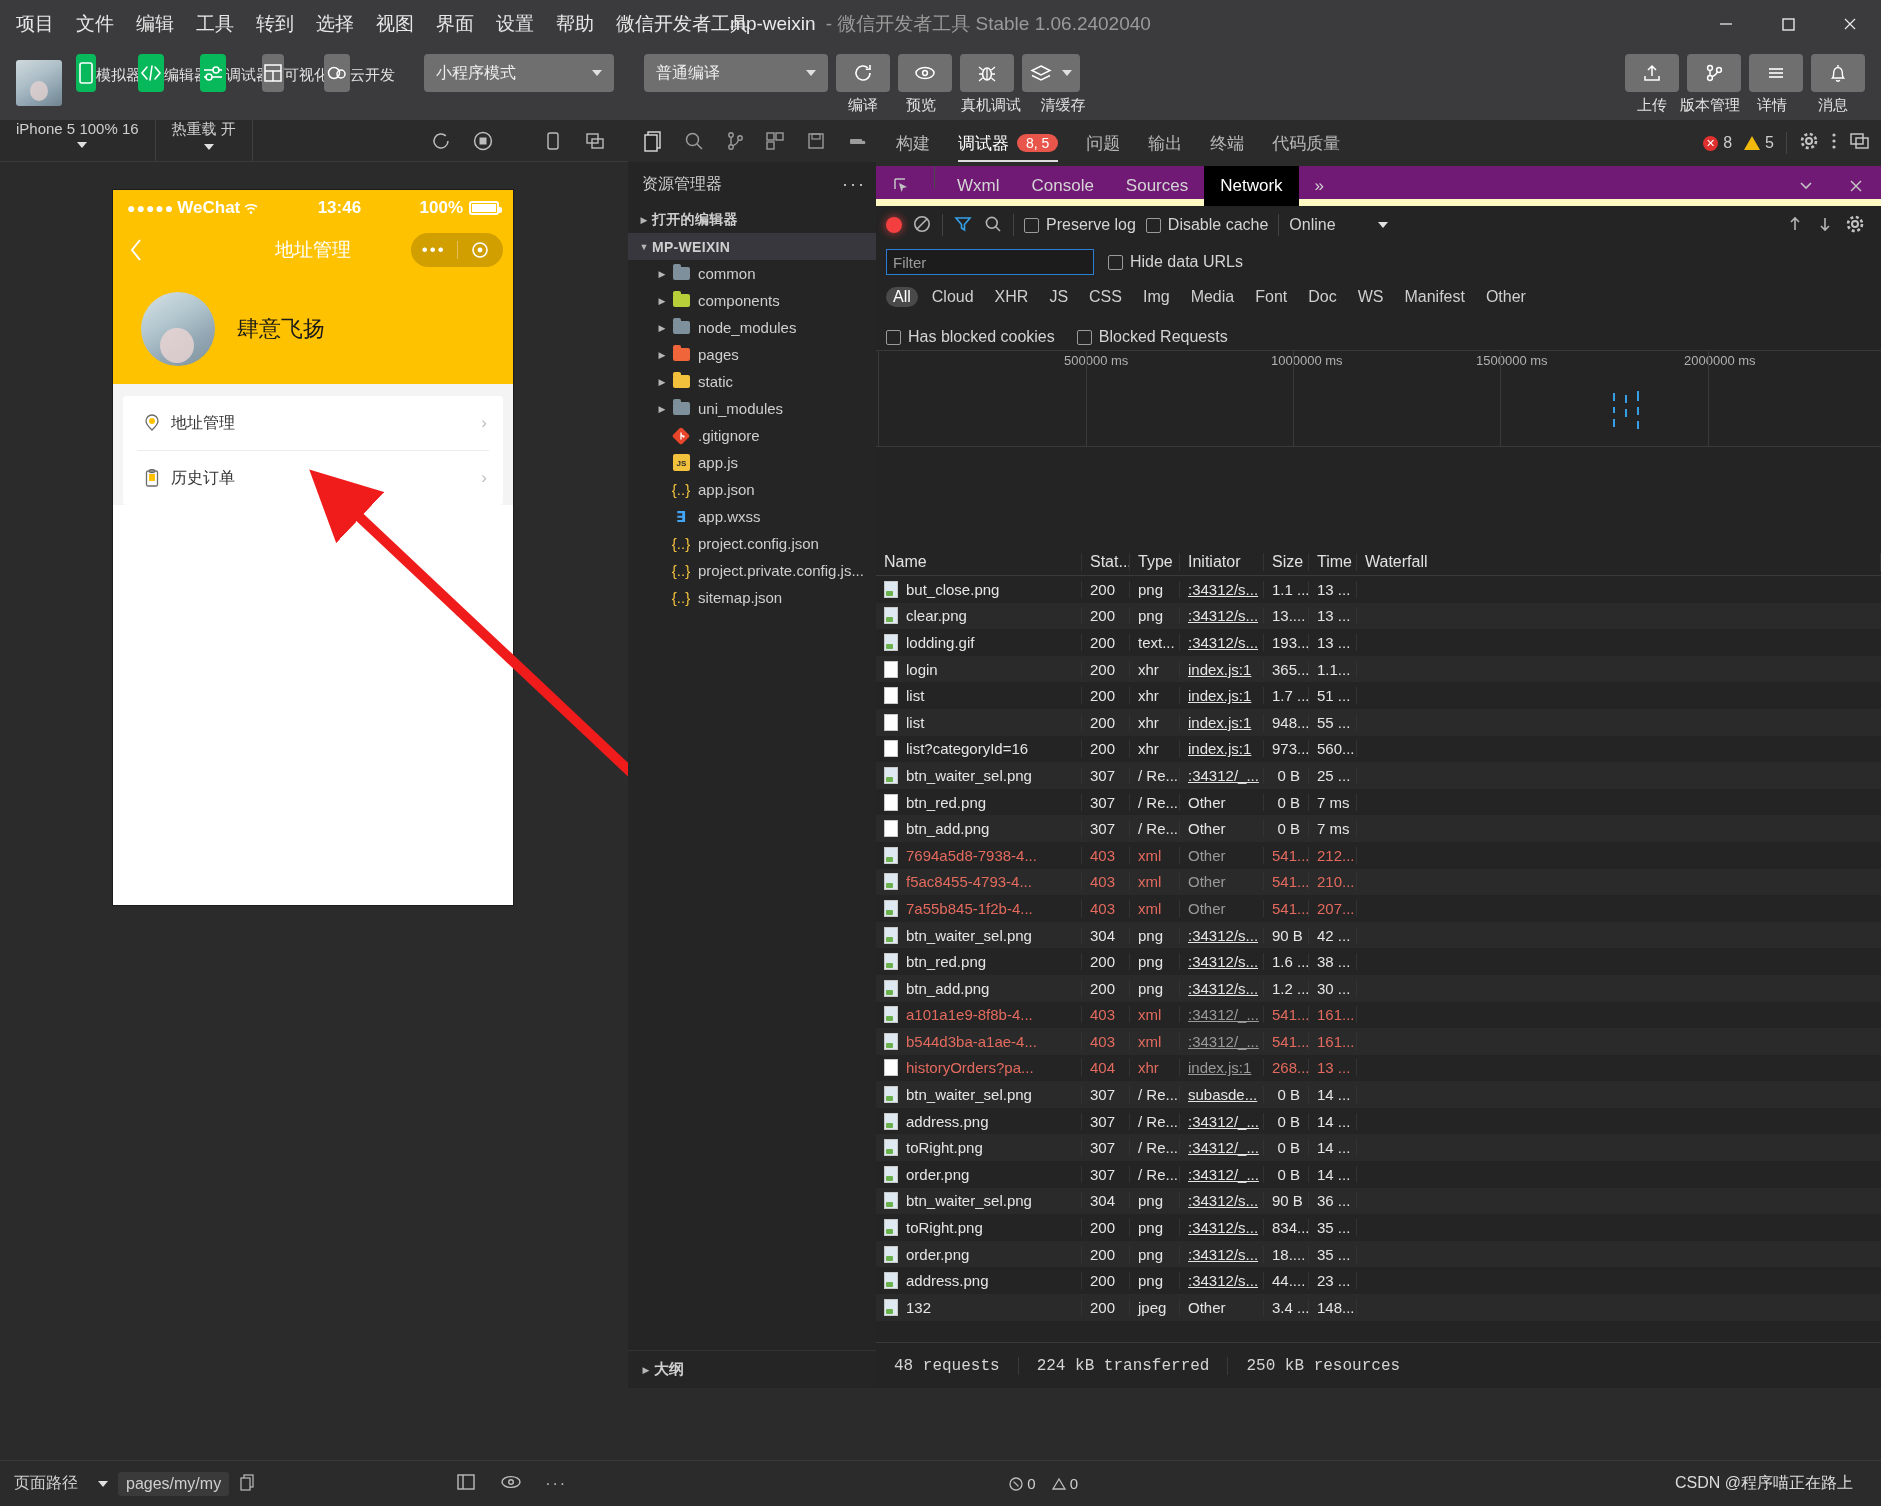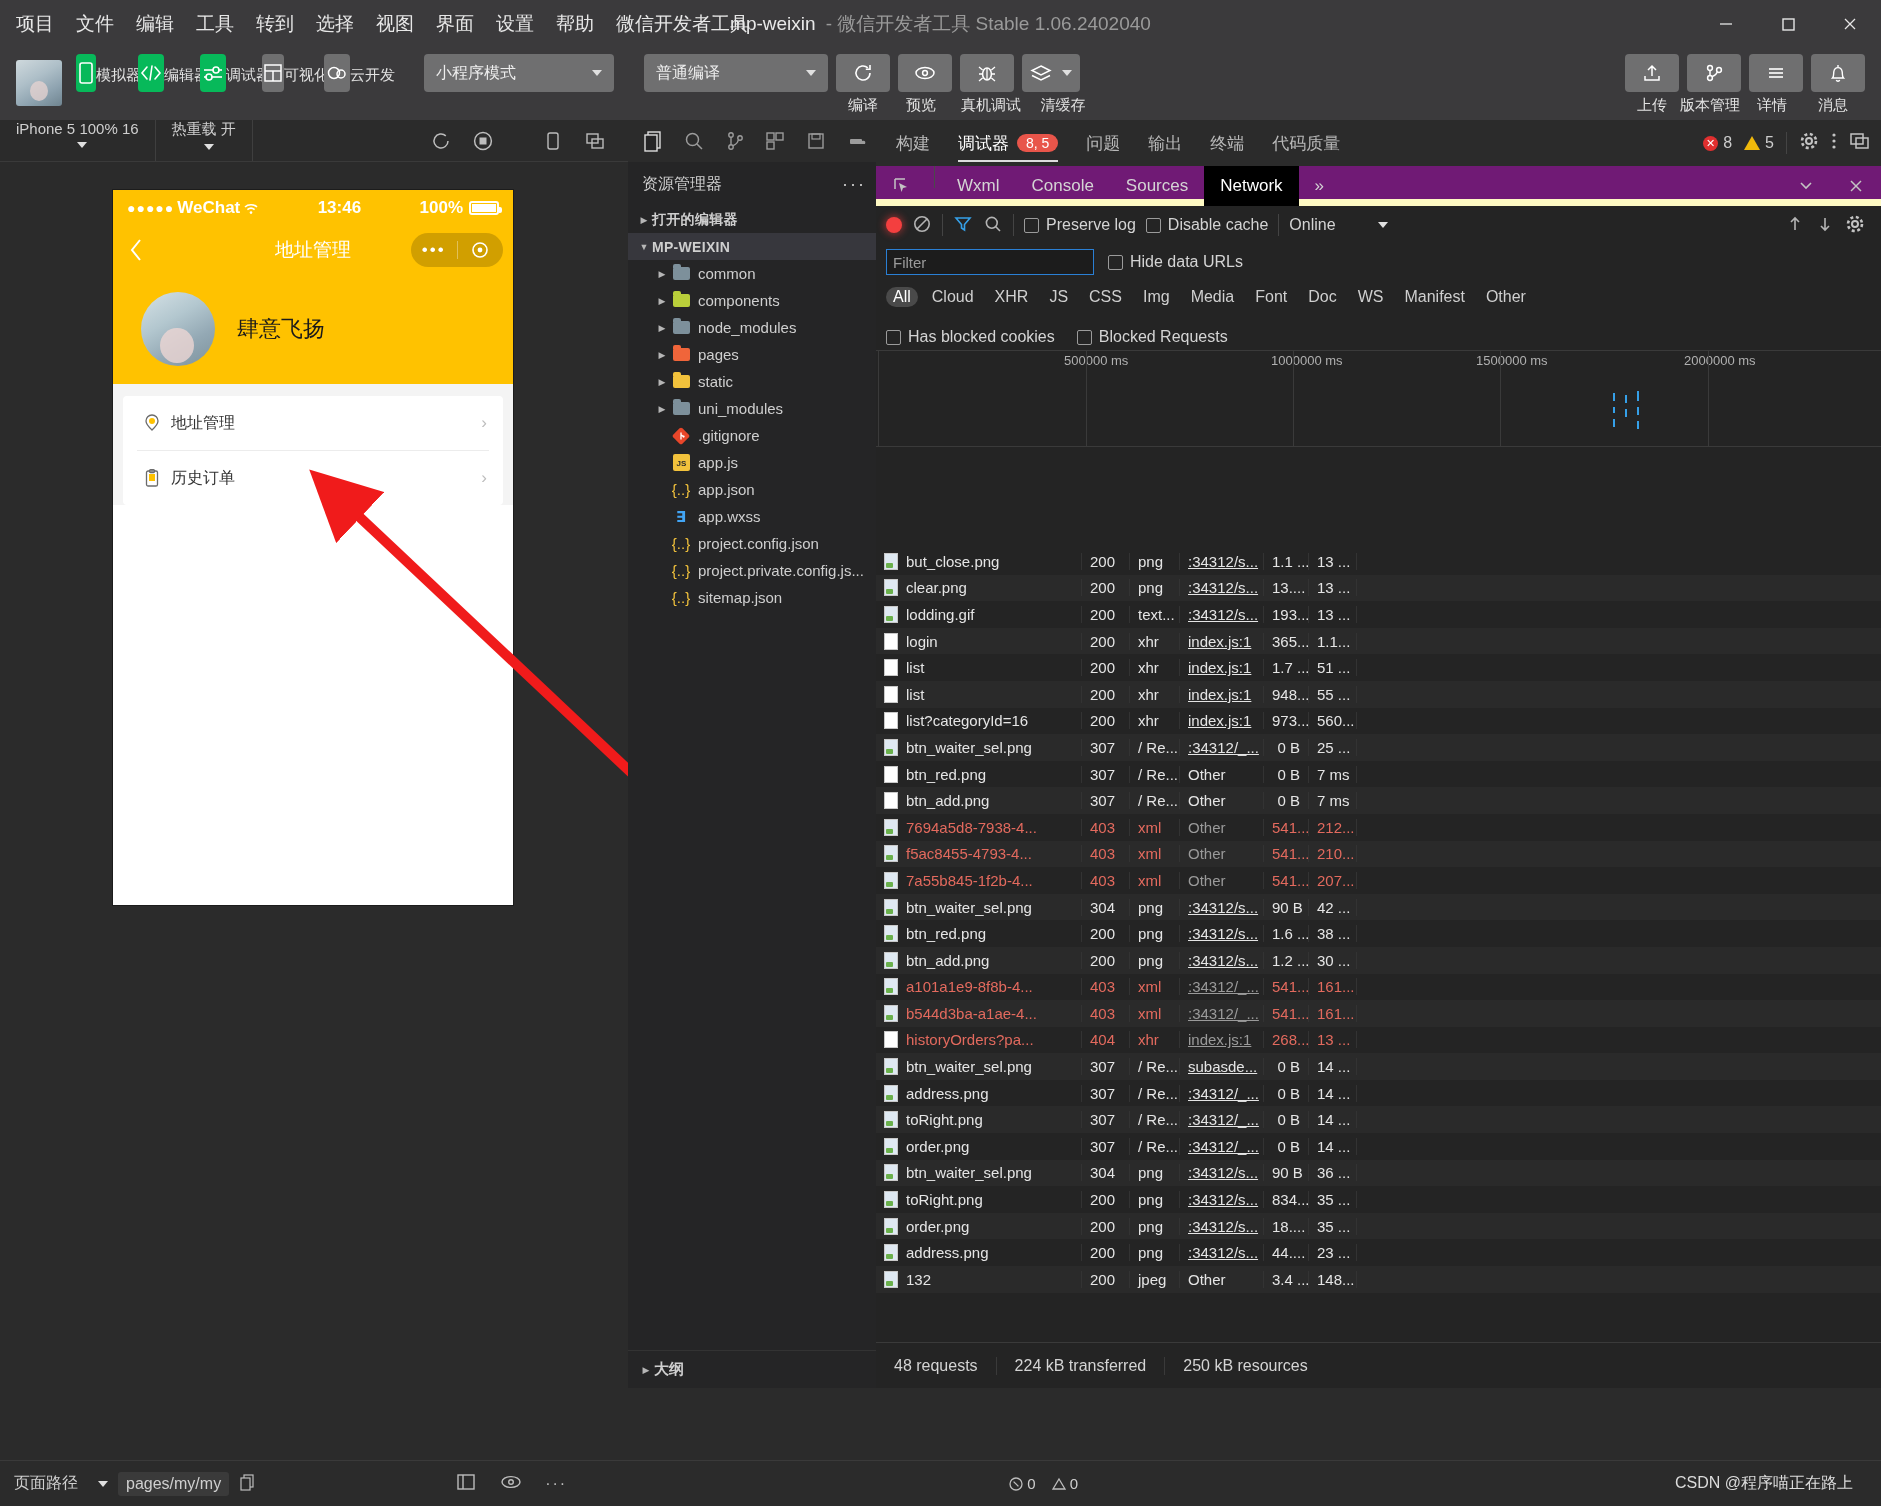--- a/index.html
+++ b/index.html
@@ -155,21 +155,21 @@
   .ntrow.err { color:#e36a5e; }
   .ntrow.err .c.init { color:#9a9a9a; }
   .fileicon { width:14px; height:17px; background:#fff; border:1px solid #c8c8c8; display:inline-block;
       vertical-align:middle; margin-right:8px; position:relative; flex:0 0 auto;}
   .fileicon.img { background:#dfe9f2; }
   .fileicon.img:after { content:""; position:absolute; left:1px; bottom:1px; width:7px; height:5px; background:#6ab04c; border-radius:1px;}
   .c.name { display:flex; align-items:center; }
   .link { text-decoration:underline; }
   .redline { position:absolute; top:0; bottom:0; width:1px; background:#d44; }
   .netfoot { position:absolute; left:0; right:0; bottom:0; height:46px; display:flex; align-items:center;
-     gap:0; border-top:1px solid #3a3a3a; font-size:16px; color:#d4d4d4; }
+     gap:0; border-top:1px solid #3a3a3a; font-size:16px; color:#d4d4d4;font-family:Liberation Mono, monospace; }
   .netfoot .ff { padding:0 18px; border-right:1px solid #3a3a3a; }
 
   
   .statusbarapp { position:absolute; left:0; bottom:0; width:1881px; height:46px; background:#2b2b2b;
      display:flex; align-items:center; border-top:1px solid #3a3a3a; font-size:16px; color:#cfcfcf; }
   .sbleft { display:flex; align-items:center; gap:10px; padding-left:14px; }
   .sbpath { background:#3a3a3a; border-radius:3px; padding:3px 8px; }
   .sbicons { display:flex; align-items:center; gap:22px; }
   .sbexp { width:248px; display:flex; align-items:center; gap:16px; padding-left:12px; font-size:15px;}
   .sbright { padding-right:28px; color:#dcdcdc; }
@@ -839,20 +839,29 @@
           <line x1="750" y1="44" x2="750" y2="52"></line>
             <line x1="750" y1="58" x2="750" y2="66"></line>
           <line x1="762" y1="40" x2="762" y2="50"></line>
             <line x1="762" y1="56" x2="762" y2="64"></line>
           <line x1="762" y1="70" x2="762" y2="78"></line>
         </g>
       </svg>
     </div>
 
     <div class="nettable">
+      <div class="nthead">
+        <span class="c name">Name</span>
+        <span class="c stat">Stat...</span>
+        <span class="c type">Type</span>
+        <span class="c init">Initiator</span>
+        <span class="c size">Size</span>
+        <span class="c time">Time</span>
+        <span class="c wf">Waterfall</span>
+      </div>
       <div id="rows">
           <div class="ntrow">
             <span class="c name"><i class="fileicon img"></i>but_close.png</span>
             <span class="c stat">200</span>
             <span class="c type">png</span>
             <span class="c init"><span class="link">:34312/s...</span></span>
             <span class="c size">1.1 ...</span>
             <span class="c time">13 ...</span>
             <span class="c wf">
               <i class="redline" style="left:2px;"></i>

